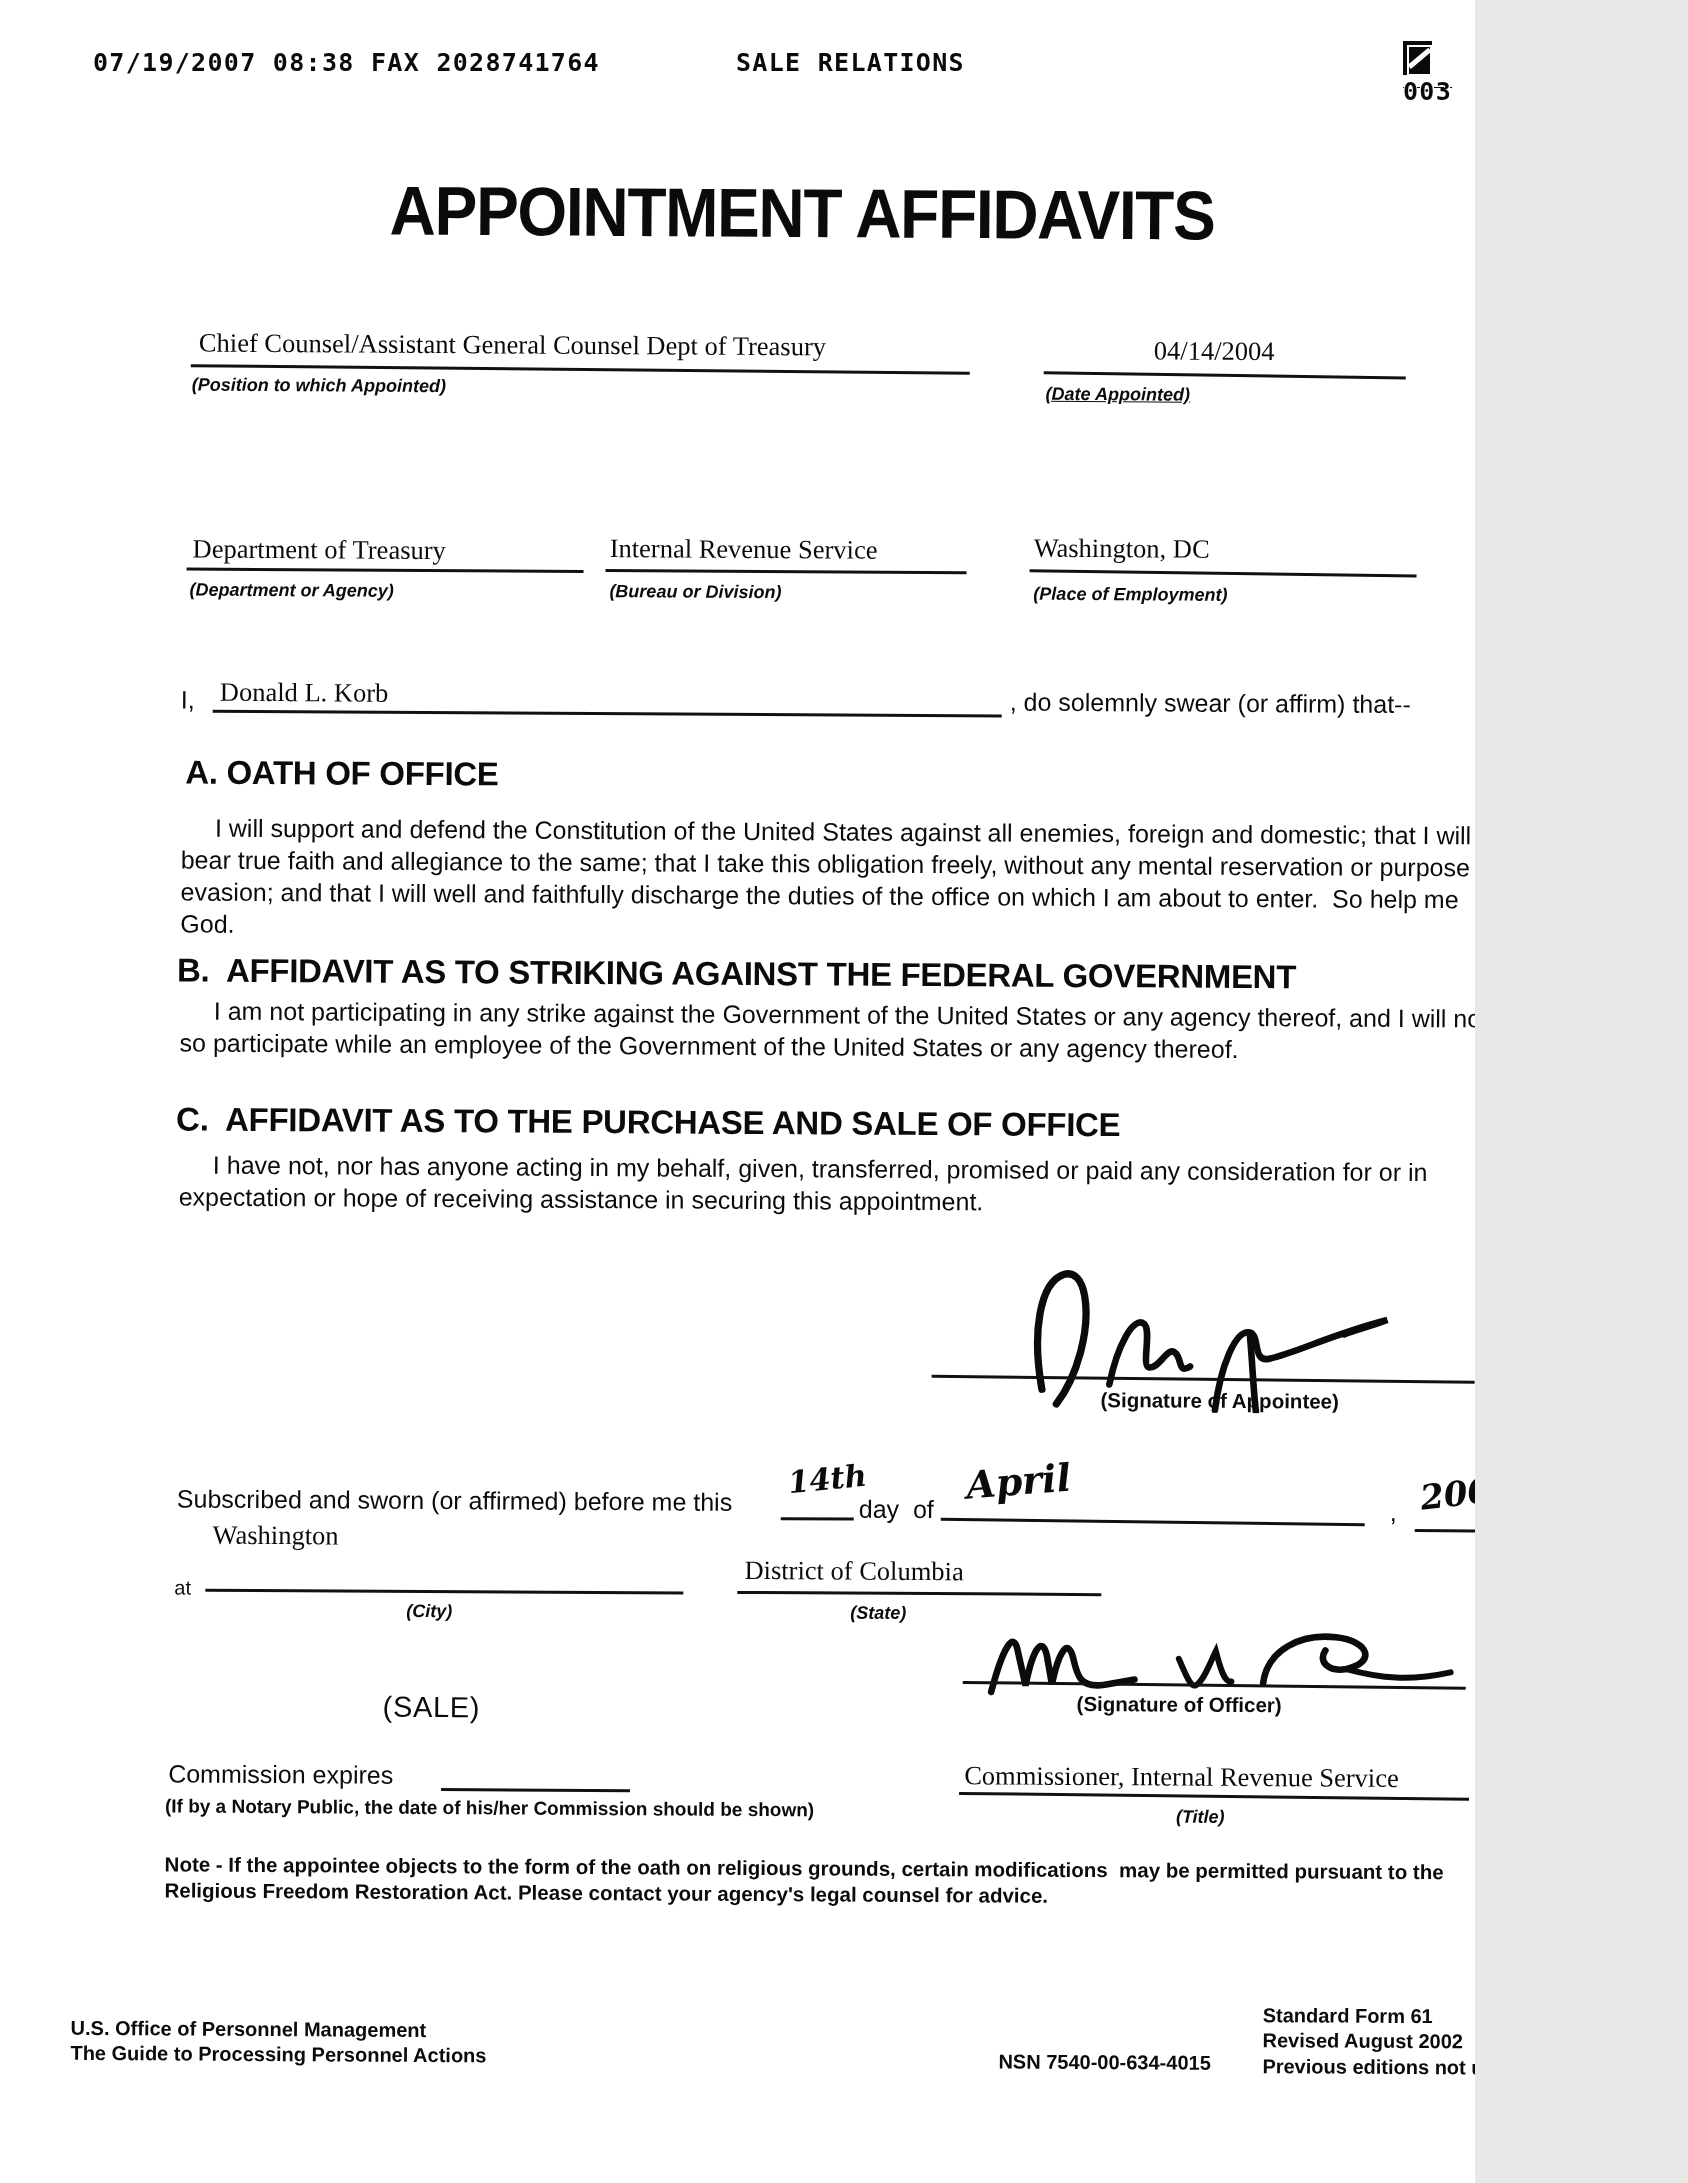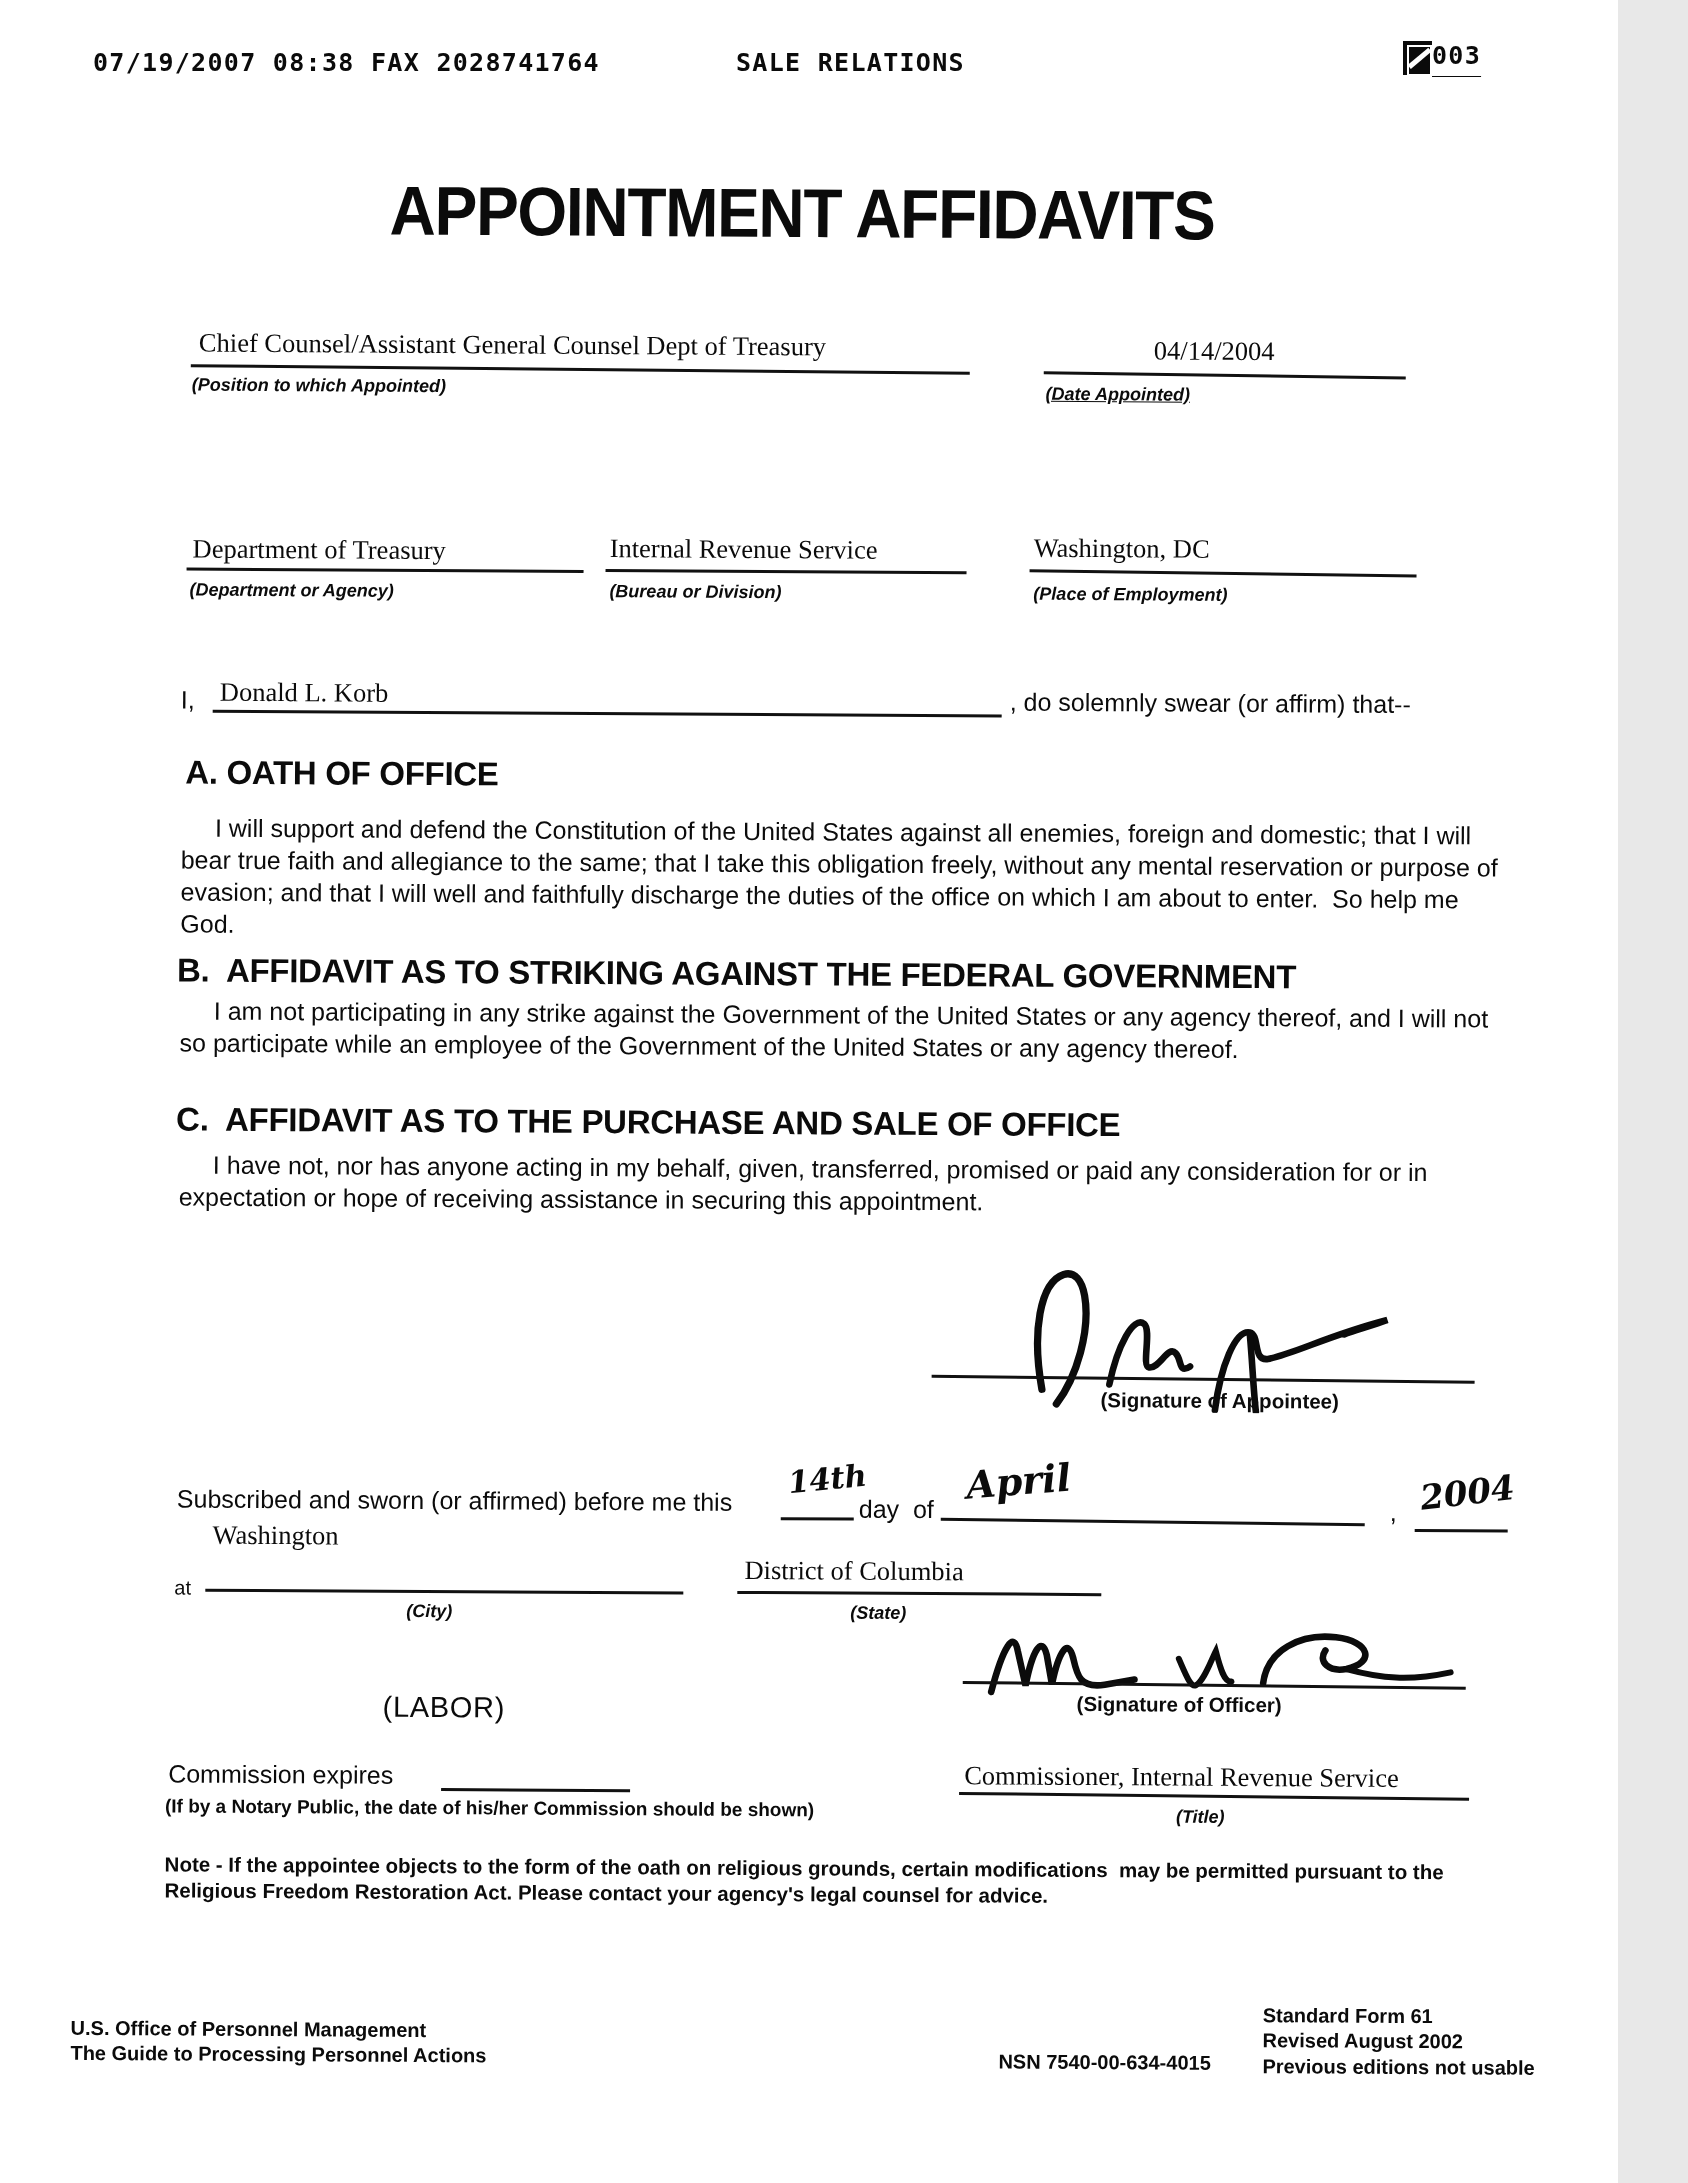--- a/index.html
+++ b/index.html
@@ -1,17 +1,17 @@
 <!DOCTYPE html>
 <html style="font-size:10.6px"><head>
 <meta charset="utf-8">
 <style>
   html,body{margin:0;padding:0;background:#e8e8e8;}
   .page{
-    position:relative;width:1618px;height:2183px;background:#ffffff;
+    position:relative;width:1475px;height:2183px;background:#ffffff;
     overflow:hidden;color:#0b0b0b;
   }
   .abs{position:absolute;}
   .mono{font-family:"DejaVu Sans Mono",monospace;}
   .sans{font-family:"Liberation Sans",sans-serif;}
   .serif{font-family:"Liberation Serif",serif;}
   .faxline{font-size:25px;font-weight:bold;letter-spacing:1.3px;white-space:pre;}
   .title{font-size:64px;font-weight:bold;letter-spacing:-1.3px;transform:scaleY(1.08);white-space:nowrap;}
   .value{font-size:26.5px;white-space:nowrap;}
   .flabel{font-size:18px;font-weight:bold;font-style:italic;white-space:nowrap;}
@@ -123,21 +123,21 @@
       <svg width="483" height="99" viewBox="0 0 730 150" fill="none">
         <path d="M18,128 C36,58 52,34 58,66 L70,118 C80,66 94,40 102,72 L110,116 C120,66 134,44 142,76 C148,102 152,122 190,116 L235,108" stroke="#0b0b0b" stroke-width="10" stroke-linecap="round" fill="none"></path>
         <path d="M302,76 C312,98 320,120 328,116 C340,110 350,80 358,64 C364,86 370,112 382,110" stroke="#0b0b0b" stroke-width="9" stroke-linecap="round" fill="none"></path>
         <path d="M430,112 C436,62 486,36 540,42 C592,48 600,80 556,90 C530,95 512,80 524,62" stroke="#0b0b0b" stroke-width="10" stroke-linecap="round" fill="none"></path>
         <path d="M556,90 C610,104 650,108 714,94" stroke="#0b0b0b" stroke-width="9" stroke-linecap="round" fill="none"></path>
       </svg>
     </div>
     <div class="abs rule" style="left:971px;top:1678px;width:503px;transform:rotate(0.3deg);"></div>
     <div class="abs sans small-bold" style="left:1085px;top:1687px;font-size:20.5px;">(Signature of Officer)</div>
 
-    <div class="abs sans seal" style="left:391px;top:1690px;">(LABOR)</div>
+    <div class="abs sans seal" style="left:391px;top:1690px;">(SALE)</div>
 
     <div class="abs sans plain" style="left:177px;top:1760px;">Commission expires</div>
     <div class="abs rule" style="left:450px;top:1787px;width:189px;"></div>
     <div class="abs sans small-bold" style="left:174px;top:1796px;">(If by a Notary Public, the date of his/her Commission should be shown)</div>
 
     <div class="abs serif value" style="left:973px;top:1756px;">Commissioner, Internal Revenue Service</div>
     <div class="abs rule" style="left:968px;top:1789px;width:510px;transform:rotate(0.3deg);"></div>
     <div class="abs sans flabel" style="left:1185px;top:1801px;">(Title)</div>
 
     <div class="abs sans note-par" style="left:174px;top:1852px;width:1298px;">Note - If the appointee objects to the form of the oath on religious grounds, certain modifications  may be permitted pursuant to the Religious Freedom Restoration Act. Please contact your agency's legal counsel for advice.</div>

